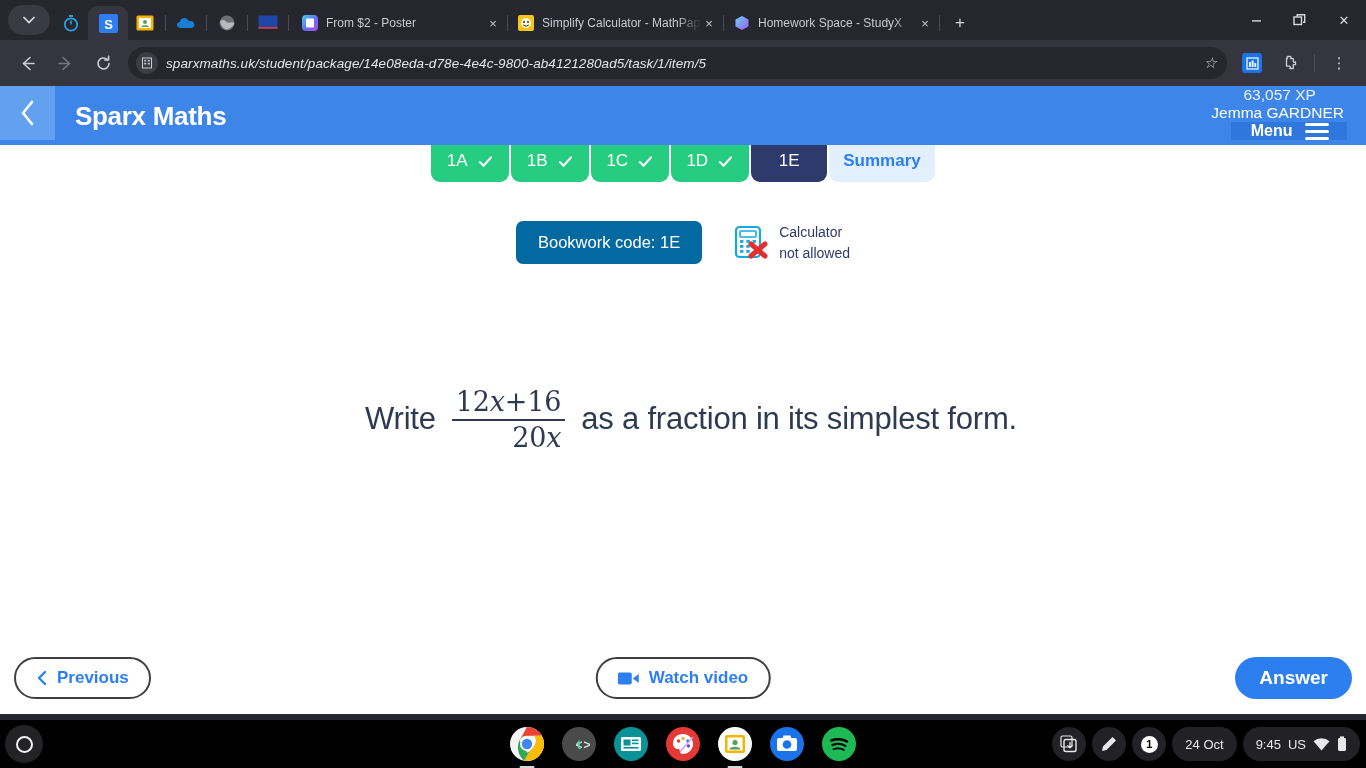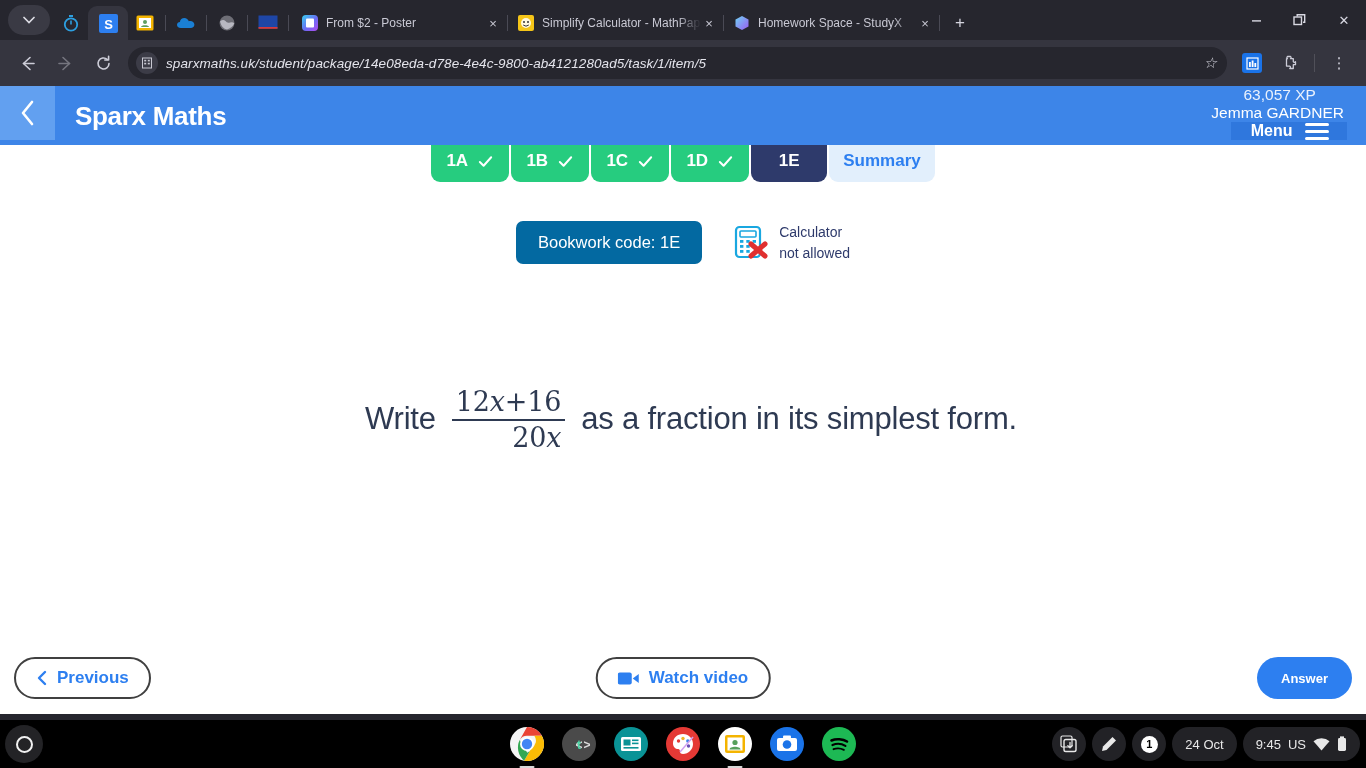--- a/index.html
+++ b/index.html
@@ -113,21 +113,21 @@
   .tabs-row {
     height: 42px; display: flex; justify-content: center; align-items: stretch;
     position: relative; background: #fff;
   }
   .tabs-row::before {
     content: ""; position: absolute; left: 0; right: 0; top: 0; height: 5px; background: #3d85e8;
   }
   .task-tab {
     min-width: 78px; padding: 0 14px; border-radius: 0 0 9px 9px;
     display: flex; align-items: center; justify-content: center; gap: 9px;
-    color: #fff; font-size: 17px; font-weight: 700; margin-right: 2px; height: 42px;
+    color: #fff; font-size: 17px; font-weight: 400; margin-right: 2px; height: 42px;
   }
   .task-tab.done { background: #26cc7f; }
   .task-tab.active { background: #2e3a6b; min-width: 76px; }
   .task-tab.summary {
     background: #e2effc; color: #2d7ff0; font-weight: 700; min-width: 100px; margin-right: 0;
   }
   .tick { width: 17px; height: 17px; display: block; }
 
   
   .bookwork-row {
@@ -164,21 +164,21 @@
     position: absolute; left: 0; right: 0; bottom: 0; height: 72px;
     display: flex; align-items: center; padding: 0 14px; background: #fff;
   }
   .btn-outline {
     border: 2px solid #404040; color: #2d7ff0; background: #fff;
     border-radius: 24px; height: 42px; padding: 0 20px; font-size: 17px; font-weight: 700;
     display: inline-flex; align-items: center; gap: 9px;
   }
   .btn-primary {
     background: #2d7ff0; color: #fff; border: none; border-radius: 24px;
-    height: 42px; padding: 0 24px; font-size: 13px; font-weight: 700;
+    height: 42px; padding: 0 24px; font-size: 19px; font-weight: 700;
     display: inline-flex; align-items: center;
   }
   .nav-center { position: absolute; left: 50%; transform: translateX(-50%); }
   .nav-right { margin-left: auto; }
 
   
   .shelf {
     position: absolute; left: 0; bottom: 0; width: 1366px; height: 48px;
     background: #000; display: flex; align-items: center;
   }

